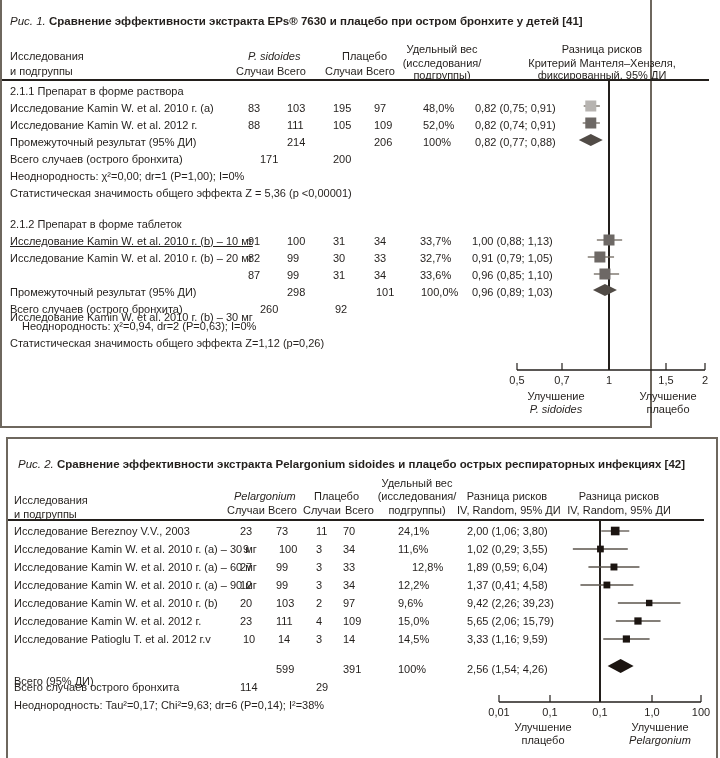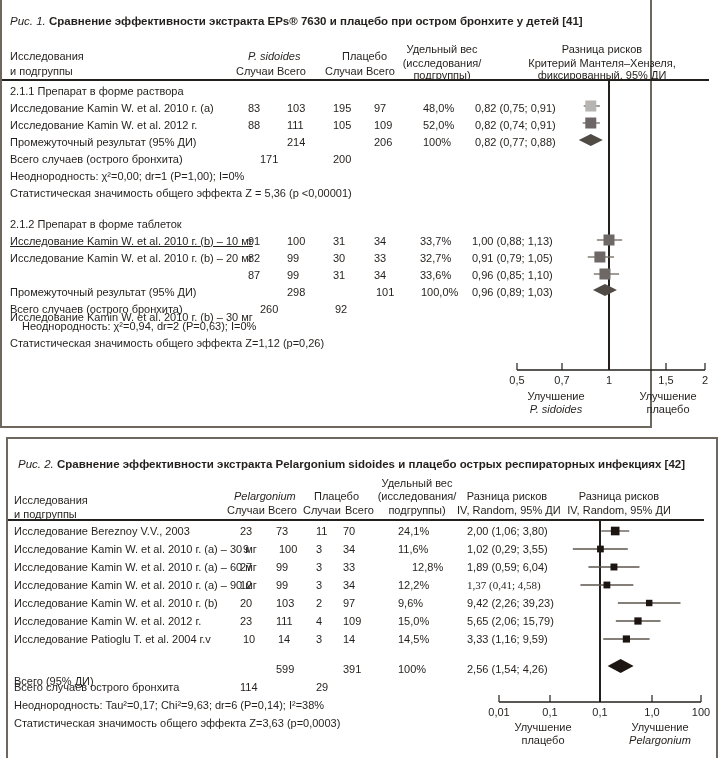--- a/index.html
+++ b/index.html
@@ -198,42 +198,42 @@
     <div class="t" style="left:388px;top:122px;margin-left:16px;">12,8%</div>
     <div class="t" style="left:459px;top:122px;">1,89 (0,59; 6,04)</div>
   </div>
   <div>
     <div class="t" style="left:6px;top:140px;">Исследование Kamin W. et al. 2010 г. (a) – 90 мг</div>
     <div class="t" style="left:232px;top:140px;">12</div>
     <div class="t" style="left:268px;top:140px;">99</div>
     <div class="t" style="left:308px;top:140px;">3</div>
     <div class="t" style="left:335px;top:140px;">34</div>
     <div class="t" style="left:390px;top:140px;">12,2%</div>
-    <div class="t" style="left:459px;top:140px;font-family:Liberation Serif, serif;">1,37 (0,41; 4,58)</div>
+    <div class="t" style="left:459px;top:140px;">1,37 (0,41; 4,58)</div>
   </div>
   <div>
     <div class="t" style="left:6px;top:158px;">Исследование Kamin W. et al. 2010 г. (b)</div>
     <div class="t" style="left:232px;top:158px;">20</div>
     <div class="t" style="left:268px;top:158px;">103</div>
     <div class="t" style="left:308px;top:158px;">2</div>
     <div class="t" style="left:335px;top:158px;">97</div>
     <div class="t" style="left:390px;top:158px;">9,6%</div>
     <div class="t" style="left:459px;top:158px;">9,42 (2,26; 39,23)</div>
   </div>
   <div>
     <div class="t" style="left:6px;top:176px;">Исследование Kamin W. et al. 2012 г.</div>
     <div class="t" style="left:232px;top:176px;">23</div>
     <div class="t" style="left:268px;top:176px;">111</div>
     <div class="t" style="left:308px;top:176px;">4</div>
     <div class="t" style="left:335px;top:176px;">109</div>
     <div class="t" style="left:390px;top:176px;">15,0%</div>
     <div class="t" style="left:459px;top:176px;">5,65 (2,06; 15,79)</div>
   </div>
   <div>
-    <div class="t" style="left:6px;top:194px;">Исследование Patioglu T. et al. 2004 г.v</div>
+    <div class="t" style="left:6px;top:194px;">Исследование Patioglu T. et al. 2012 г.v</div>
     <div class="t" style="left:235px;top:194px;">10</div>
     <div class="t" style="left:270px;top:194px;">14</div>
     <div class="t" style="left:308px;top:194px;">3</div>
     <div class="t" style="left:335px;top:194px;">14</div>
     <div class="t" style="left:390px;top:194px;">14,5%</div>
     <div class="t" style="left:459px;top:194px;">3,33 (1,16; 9,59)</div>
   </div>
 
   <div>
     <div class="t" style="left:6px;top:236px;">Всего (95% ДИ)</div>
@@ -241,21 +241,20 @@
     <div class="t" style="left:335px;top:224px;">391</div>
     <div class="t" style="left:390px;top:224px;">100%</div>
     <div class="t" style="left:459px;top:224px;">2,56 (1,54; 4,26)</div>
   </div>
   <div>
     <div class="t" style="left:6px;top:242px;">Всего случаев острого бронхита</div>
     <div class="t" style="left:232px;top:242px;">114</div>
     <div class="t" style="left:308px;top:242px;">29</div>
   </div>
   <div class="t" style="left:6px;top:260px;">Неоднородность: Tau²=0,17; Chi²=9,63; dr=6 (P=0,14); I²=38%</div>
-  <div class="t" style="left:6px;top:278px;">Статистическая значимость общего эффекта Z=3,63 (p=0,0003)</div>
 
   <svg id="plot2" width="712" height="321">
       <line x1="592" y1="80" x2="592" y2="263" stroke="#231f1c" stroke-width="2"></line>
       <line x1="491" y1="263" x2="693" y2="263" stroke="#231f1c" stroke-width="1.3"></line>
       <line x1="491" y1="256" x2="491" y2="263" stroke="#231f1c" stroke-width="1.2"></line>
       <text x="491" y="277" text-anchor="middle" font-size="11" font-family="Liberation Sans, sans-serif" fill="#231f1c">0,01</text>
       <line x1="542" y1="256" x2="542" y2="263" stroke="#231f1c" stroke-width="1.2"></line>
       <text x="542" y="277" text-anchor="middle" font-size="11" font-family="Liberation Sans, sans-serif" fill="#231f1c">0,1</text>
       <line x1="592" y1="256" x2="592" y2="263" stroke="#231f1c" stroke-width="1.2"></line>
       <text x="592" y="277" text-anchor="middle" font-size="11" font-family="Liberation Sans, sans-serif" fill="#231f1c">0,1</text>

